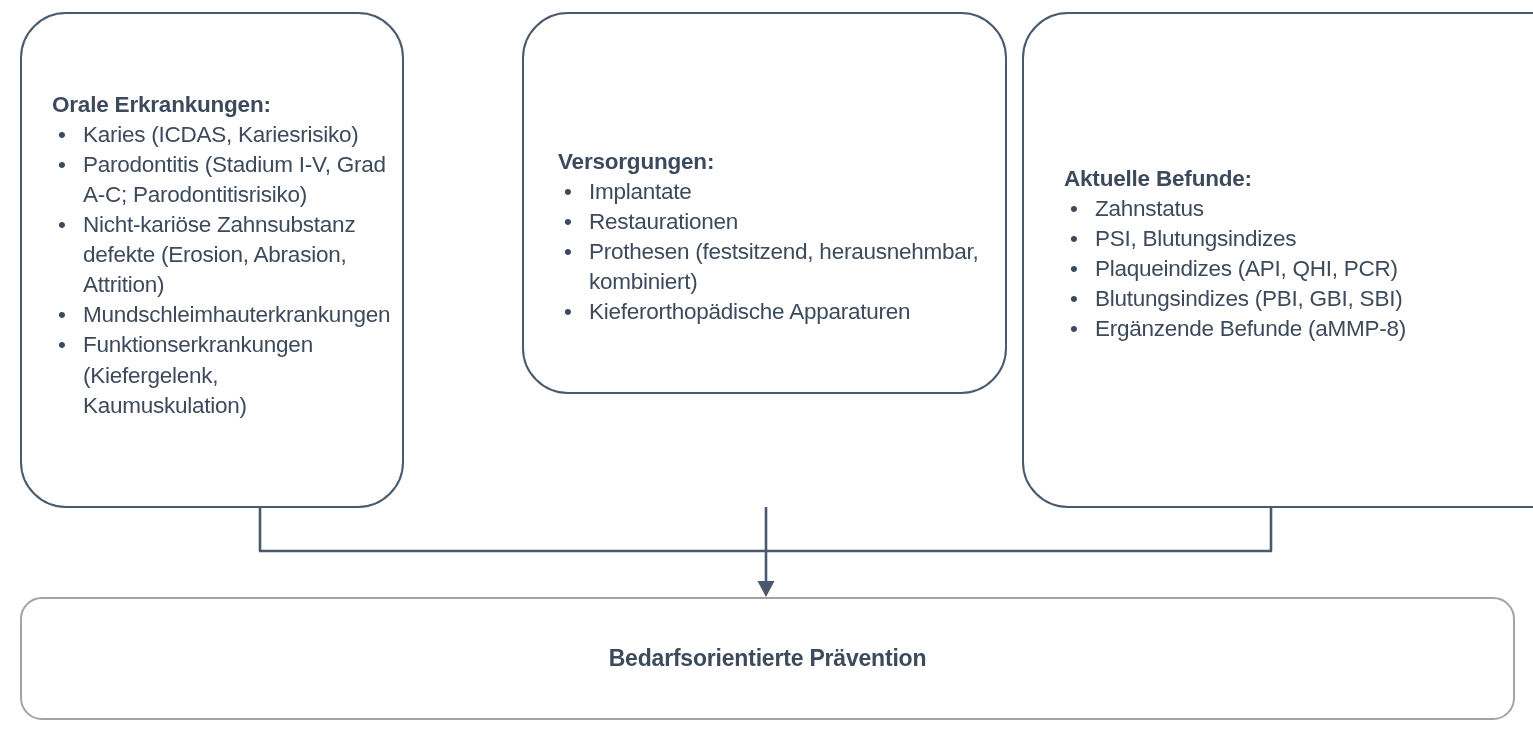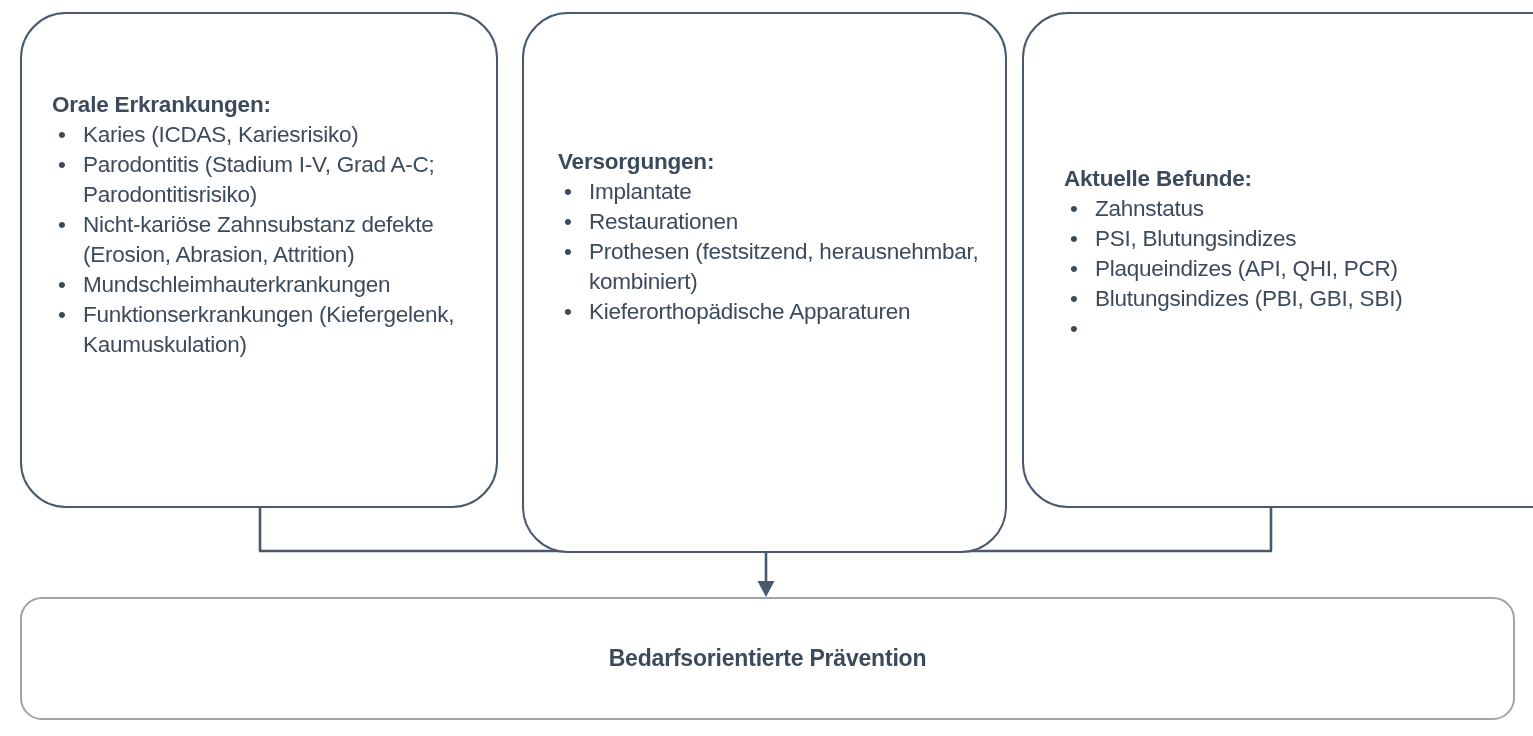--- a/index.html
+++ b/index.html
@@ -97,54 +97,54 @@
 
     <line x1="1271" y1="507" x2="1271" y2="551" stroke="#4a5a6e" stroke-width="2.6"></line>
 
     <line x1="259" y1="551" x2="1272" y2="551" stroke="#4a5a6e" stroke-width="2.6"></line>
 
     <line x1="766" y1="551" x2="766" y2="588" stroke="#4a5a6e" stroke-width="2.6"></line>
 
     <polygon points="766,597 757.5,581 774.5,581" fill="#4a5a6e"></polygon>
   </svg>
 
-  <div class="card" style="left:20px; top:12px; width:478px; height:496px;">
+  <div class="card" style="left:20px; top:12px; width:384px; height:496px;">
     <div class="card-inner" style="left:30px; top:76px; right:16px;">
       <div class="card-title">Orale Erkrankungen:</div>
       <ul class="bullets">
         <li><span class="bullet-dot">•</span><span>Karies (ICDAS, Kariesrisiko)</span></li>
         <li><span class="bullet-dot">•</span><span>Parodontitis (Stadium I-V, Grad A-C; Parodontitisrisiko)</span></li>
         <li><span class="bullet-dot">•</span><span>Nicht-kariöse Zahnsubstanz defekte (Erosion, Abrasion, Attrition)</span></li>
         <li><span class="bullet-dot">•</span><span>Mundschleimhauterkrankungen</span></li>
         <li><span class="bullet-dot">•</span><span>Funktionserkrankungen (Kiefergelenk, Kaumuskulation)</span></li>
       </ul>
     </div>
   </div>
 
-  <div class="card" style="left:522px; top:12px; width:485px; height:541px;">
+  <div class="card" style="left:522px; top:12px; width:485px; height:382px;">
     <div class="card-inner" style="left:34px; top:133px; right:14px;">
       <div class="card-title">Versorgungen:</div>
       <ul class="bullets">
         <li><span class="bullet-dot">•</span><span>Implantate</span></li>
         <li><span class="bullet-dot">•</span><span>Restaurationen</span></li>
         <li><span class="bullet-dot">•</span><span>Prothesen (festsitzend, herausnehmbar, kombiniert)</span></li>
         <li><span class="bullet-dot">•</span><span>Kieferorthopädische Apparaturen</span></li>
       </ul>
     </div>
   </div>
 
   <div class="card" style="left:1022px; top:12px; width:567px; height:496px;">
     <div class="card-inner" style="left:40px; top:150px; right:10px;">
       <div class="card-title">Aktuelle Befunde:</div>
       <ul class="bullets">
         <li><span class="bullet-dot">•</span><span>Zahnstatus</span></li>
         <li><span class="bullet-dot">•</span><span>PSI, Blutungsindizes</span></li>
         <li><span class="bullet-dot">•</span><span>Plaqueindizes (API, QHI, PCR)</span></li>
         <li><span class="bullet-dot">•</span><span>Blutungsindizes (PBI, GBI, SBI)</span></li>
-        <li><span class="bullet-dot">•</span></li>
+        <li><span class="bullet-dot">•</span><span>Ergänzende Befunde (aMMP-8)</span></li>
       </ul>
     </div>
   </div>
 
   <div class="bottom-card" style="left:20px; top:597px; width:1495px; height:123px;">
     <span class="bottom-label">Bedarfsorientierte Prävention</span>
   </div>
 
 </div>
 

